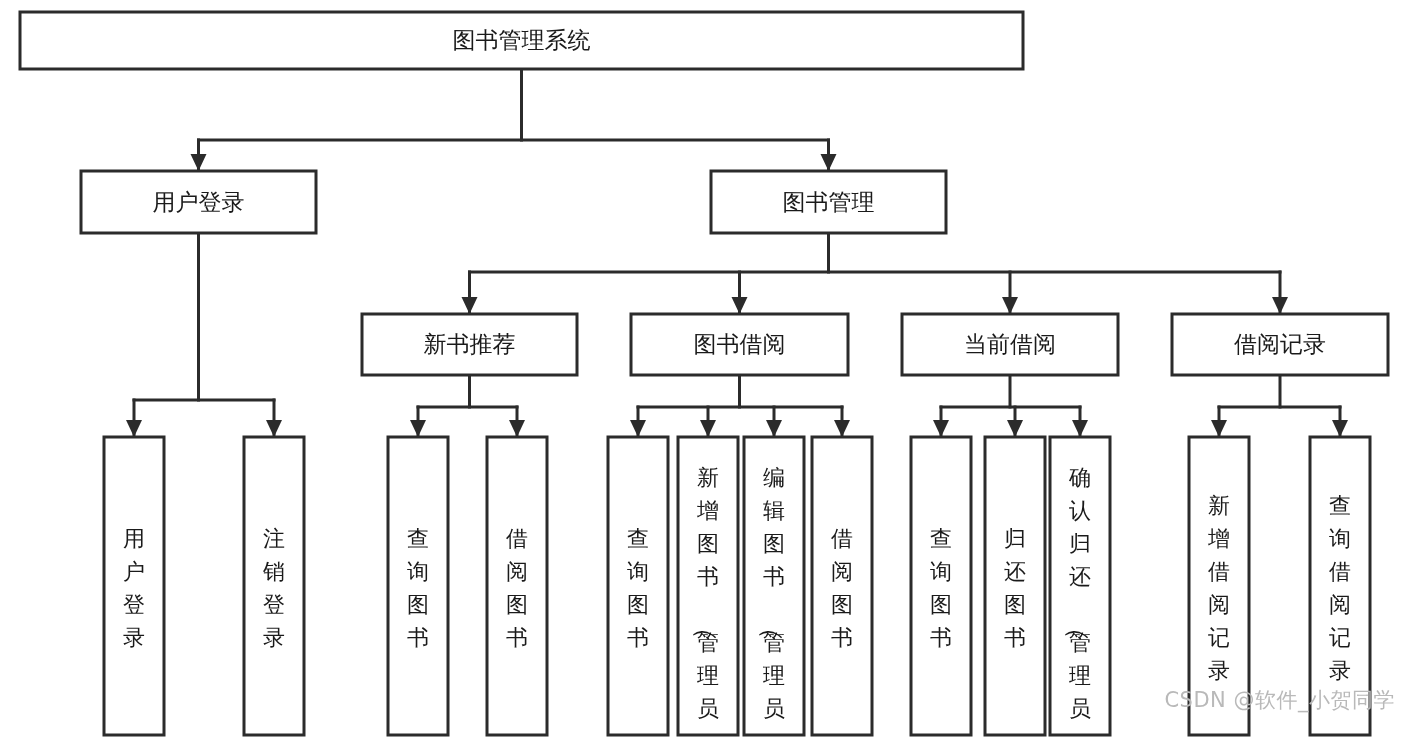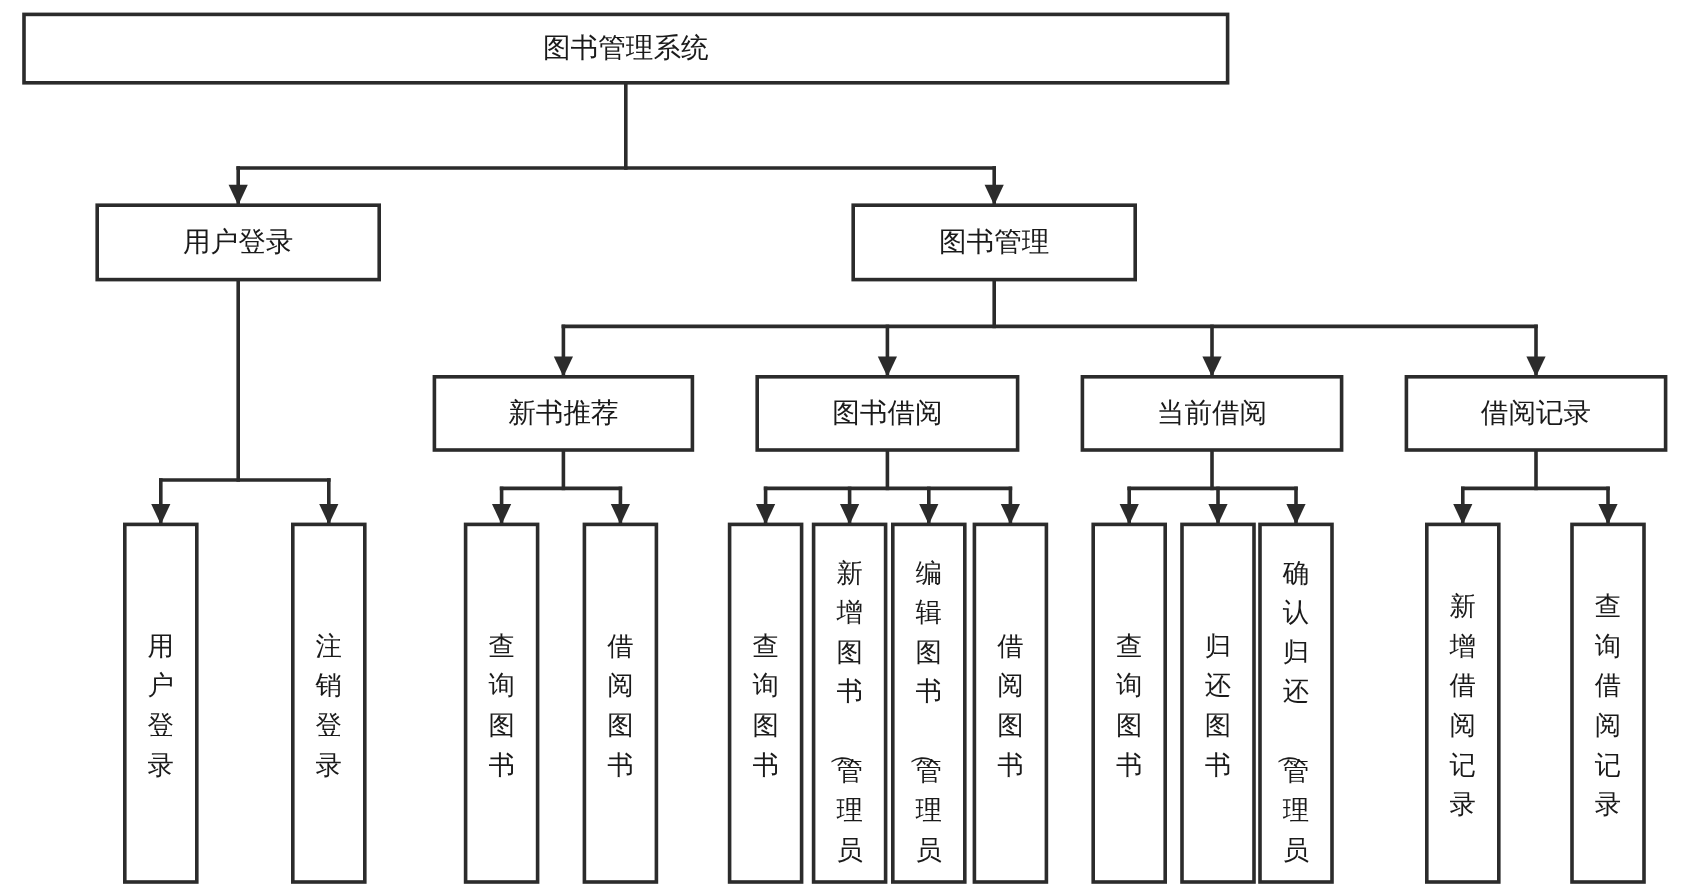--- a/index.html
+++ b/index.html
@@ -196,13 +196,14 @@
       </g>
       <g>
         <rect x="1189" y="437" width="60" height="298" class="node-rect"></rect>
         <text x="1219" y="512.74" class="leaf-label"><tspan x="1219" dy="0">新</tspan><tspan x="1219" dy="33">增</tspan><tspan x="1219" dy="33">借</tspan><tspan x="1219" dy="33">阅</tspan><tspan x="1219" dy="33">记</tspan><tspan x="1219" dy="33">录</tspan></text>
       </g>
       <g>
         <rect x="1310" y="437" width="60" height="298" class="node-rect"></rect>
         <text x="1340" y="512.74" class="leaf-label"><tspan x="1340" dy="0">查</tspan><tspan x="1340" dy="33">询</tspan><tspan x="1340" dy="33">借</tspan><tspan x="1340" dy="33">阅</tspan><tspan x="1340" dy="33">记</tspan><tspan x="1340" dy="33">录</tspan></text>
       </g>
     </svg>
+  <div class="watermark">CSDN @软件_小贺同学</div>
 </div>
 
 </body></html>

